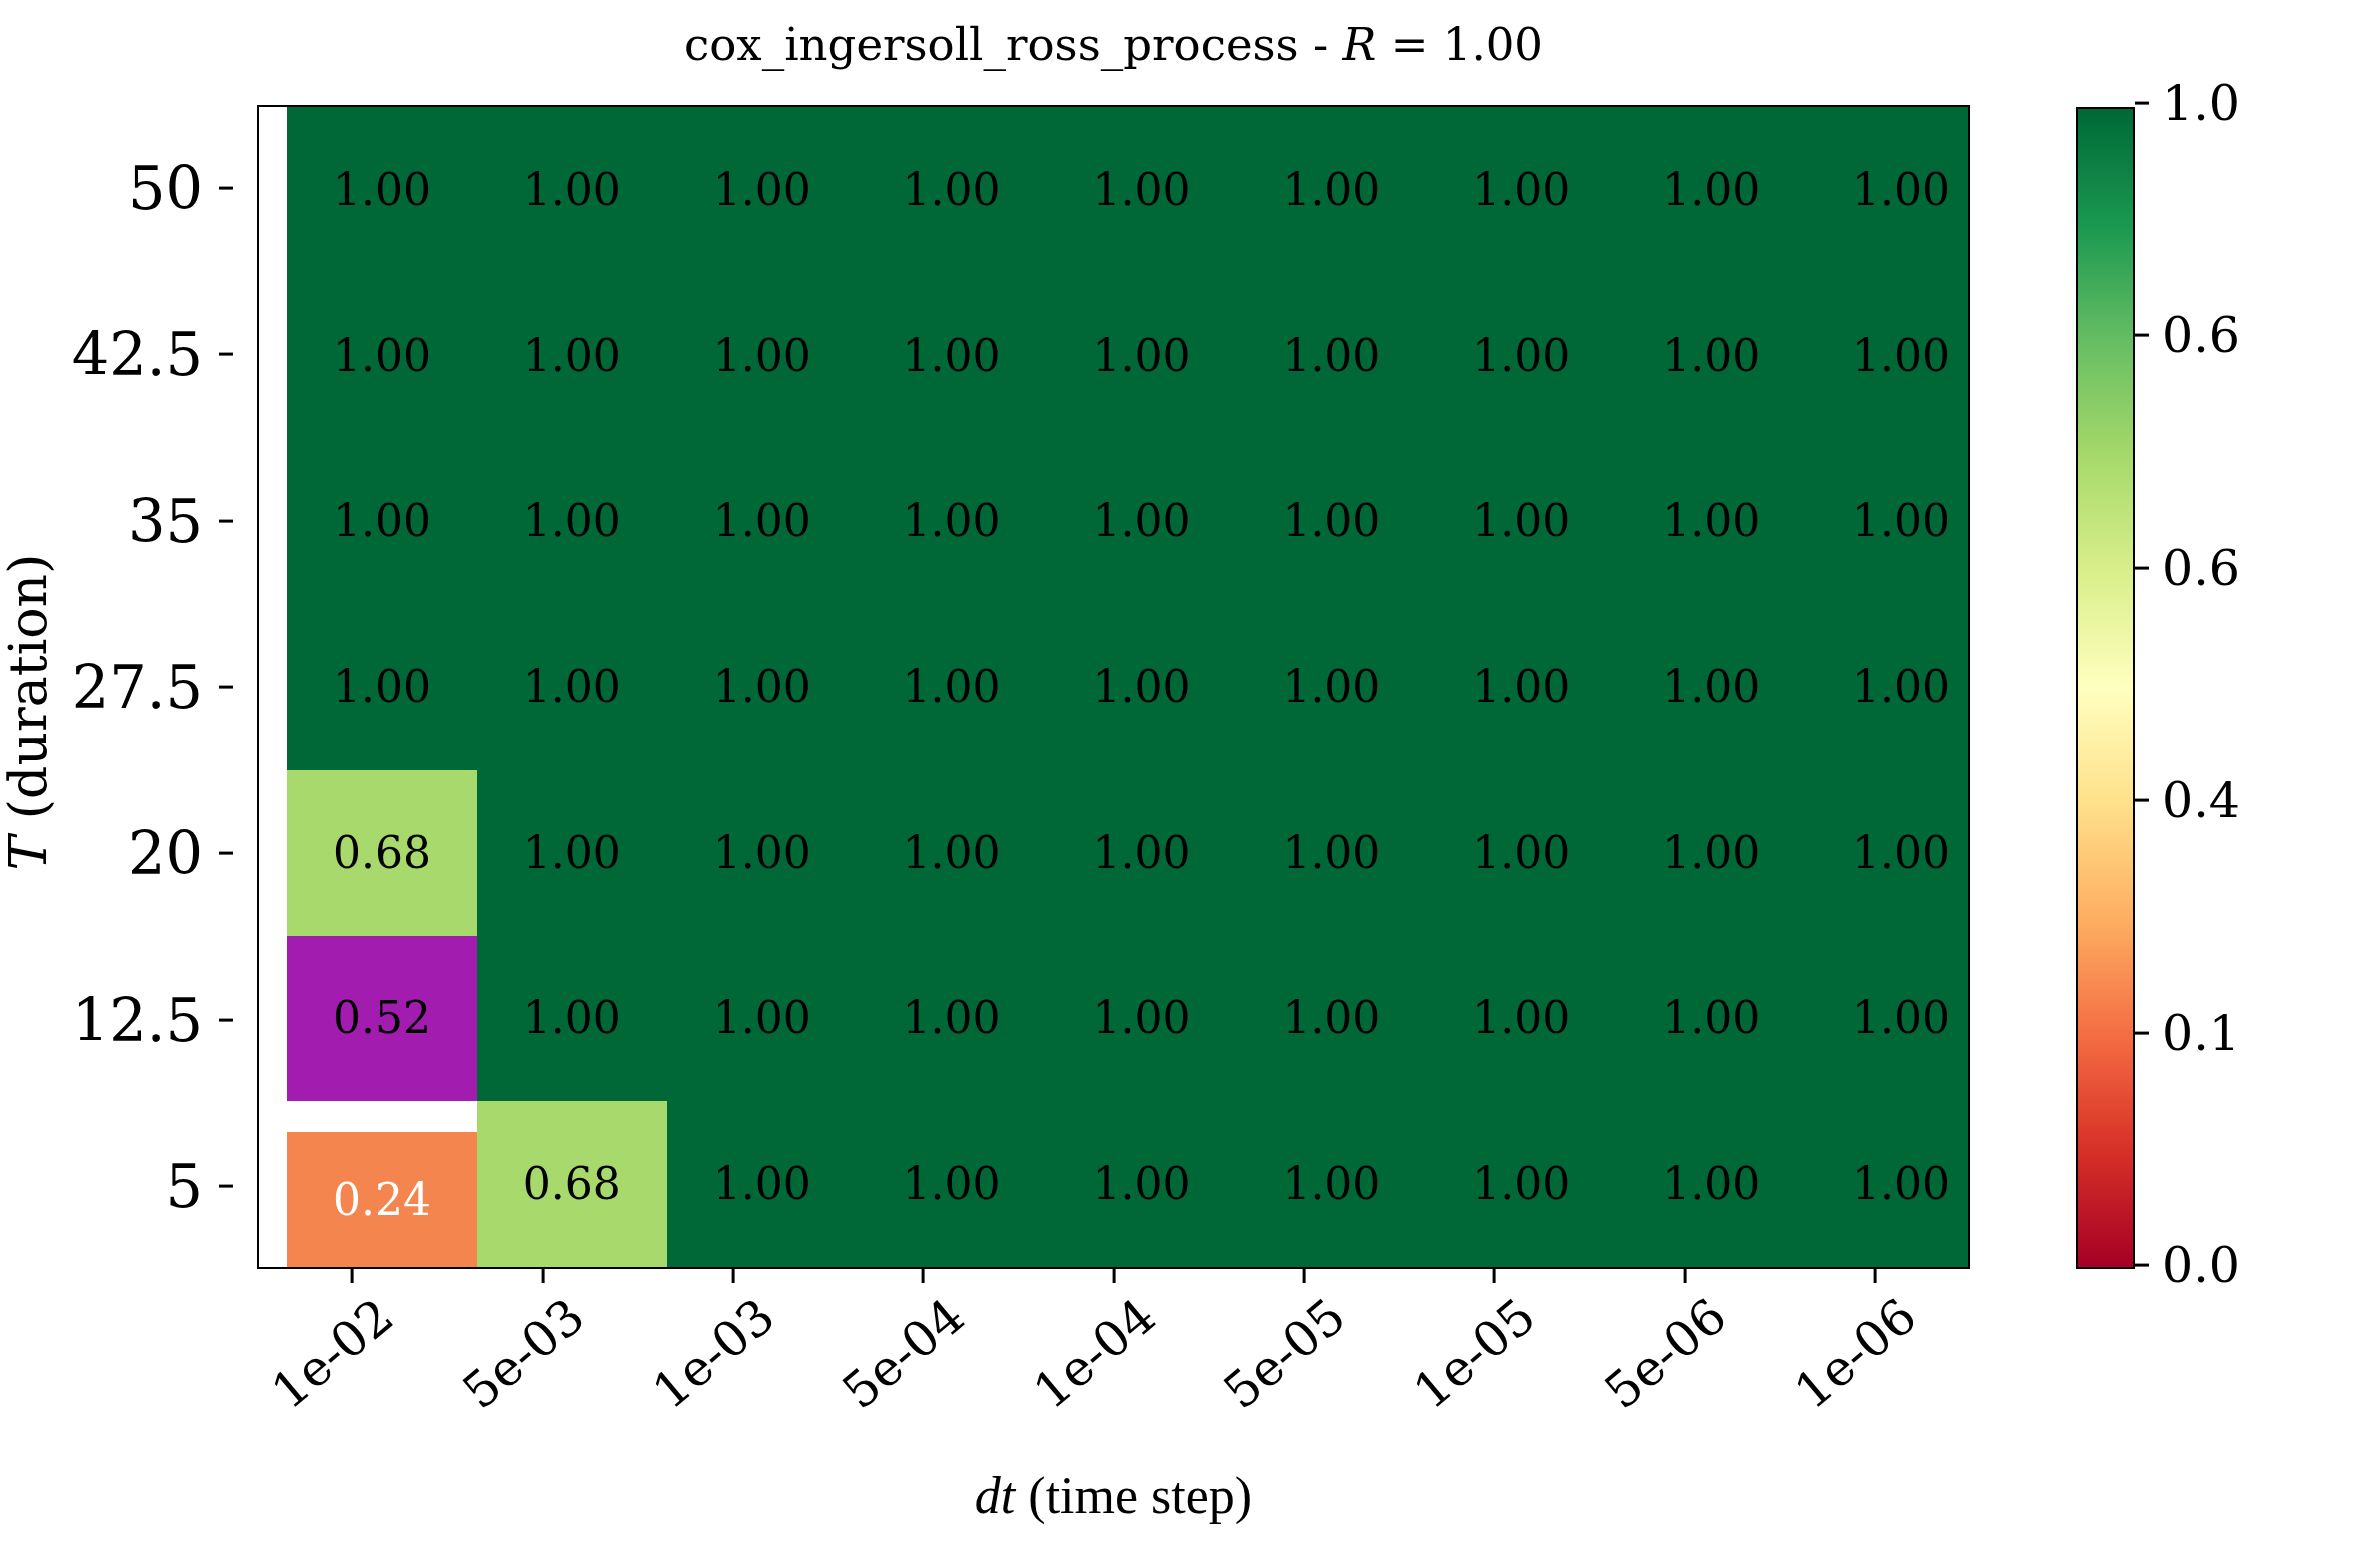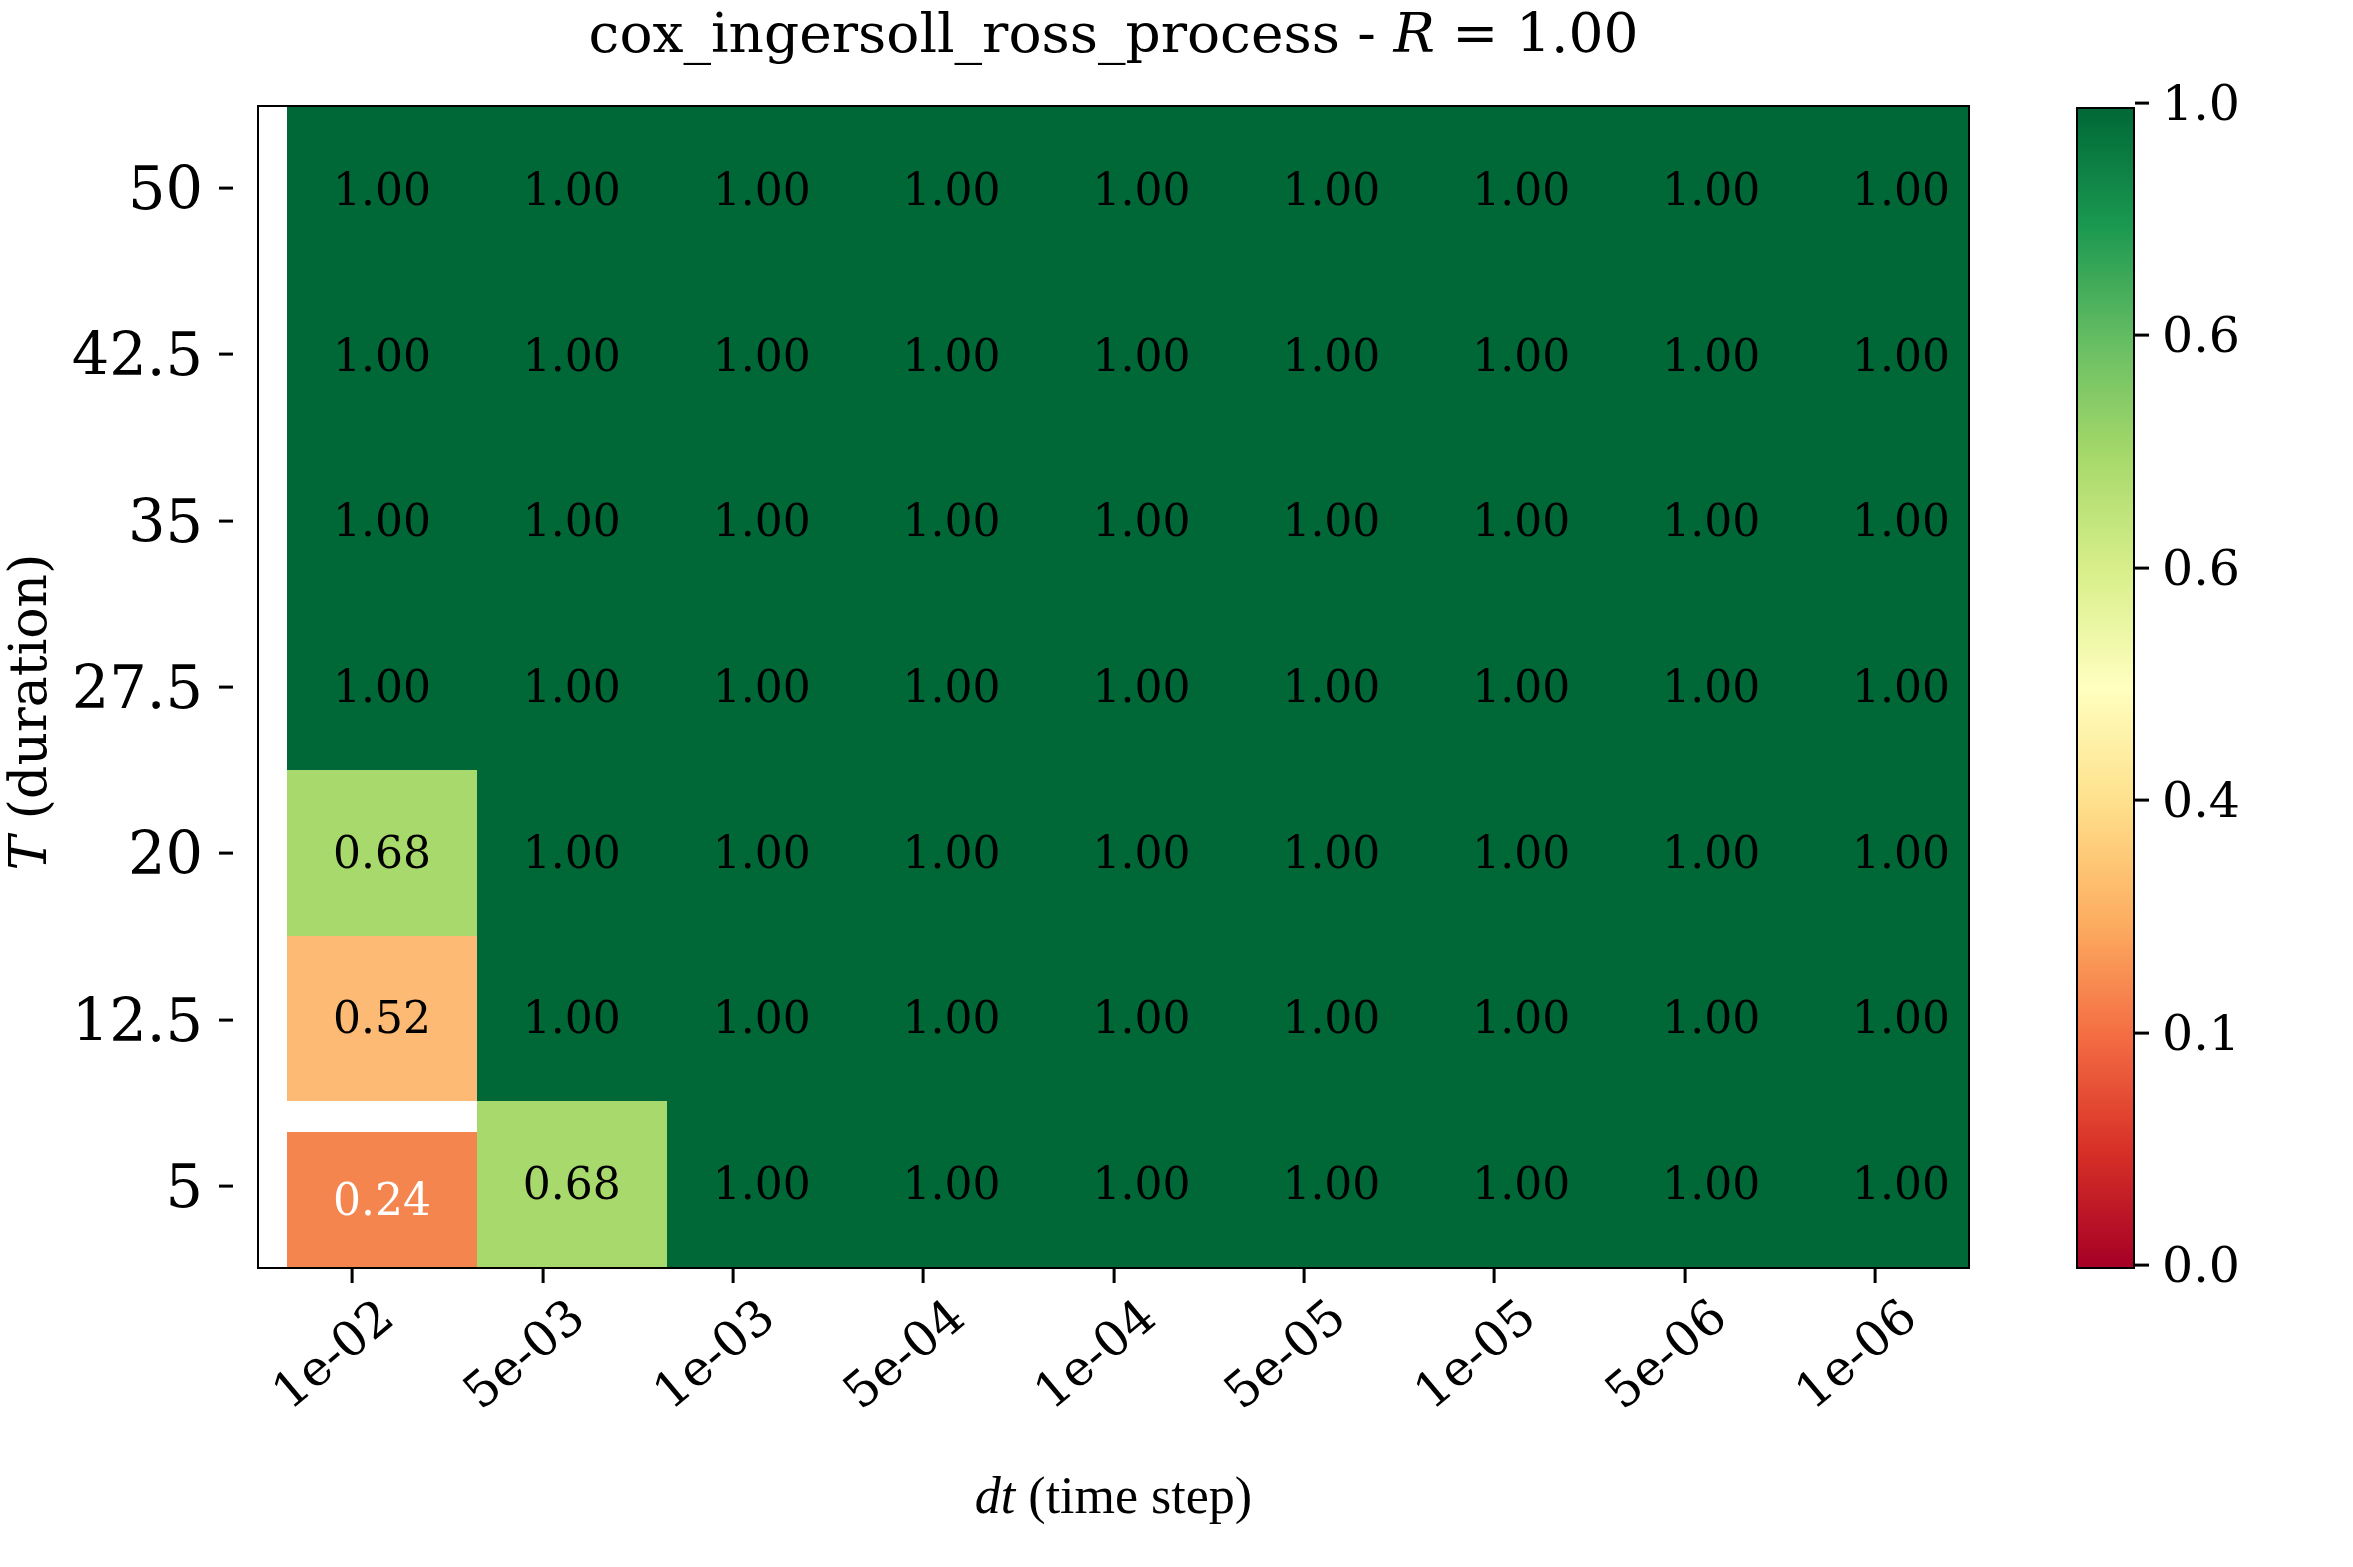--- a/index.html
+++ b/index.html
@@ -20,24 +20,24 @@
     left: 0; top: 0;
     width: 2354px;
     height: 1567px;
     background: #ffffff;
   }
 
   
   #chart-title {
     position: absolute;
     left: 257px;
-    top: 1px;
+    top: 12px;
     width: 1713px;
     text-align: center;
-    font-size: 55px;
+    font-size: 45px;
     line-height: 65px;
     color: #000000;
     white-space: nowrap;
   }
   #chart-title .ital { font-style: italic; }
 
   
   #plot-area {
     position: absolute;
     left: 257px;
@@ -386,21 +386,21 @@
         </div>
         <div class="heat-cell" style="background: rgb(0, 104, 55);">
           <span class="cell-label" style="color: rgb(0, 0, 0);">1.00</span>
         </div>
         <div class="heat-cell" style="background: rgb(0, 104, 55);">
           <span class="cell-label" style="color: rgb(0, 0, 0);">1.00</span>
         </div>
         <div class="heat-cell" style="background: rgb(0, 104, 55);">
           <span class="cell-label" style="color: rgb(0, 0, 0);">1.00</span>
         </div>
-        <div class="heat-cell" style="background: #fdba74;">
+        <div class="heat-cell" style="background: #a21caf;">
           <span class="cell-label" style="color: rgb(0, 0, 0);">0.52</span>
         </div>
         <div class="heat-cell" style="background: rgb(0, 104, 55);">
           <span class="cell-label" style="color: rgb(0, 0, 0);">1.00</span>
         </div>
         <div class="heat-cell" style="background: rgb(0, 104, 55);">
           <span class="cell-label" style="color: rgb(0, 0, 0);">1.00</span>
         </div>
         <div class="heat-cell" style="background: rgb(0, 104, 55);">
           <span class="cell-label" style="color: rgb(0, 0, 0);">1.00</span>

